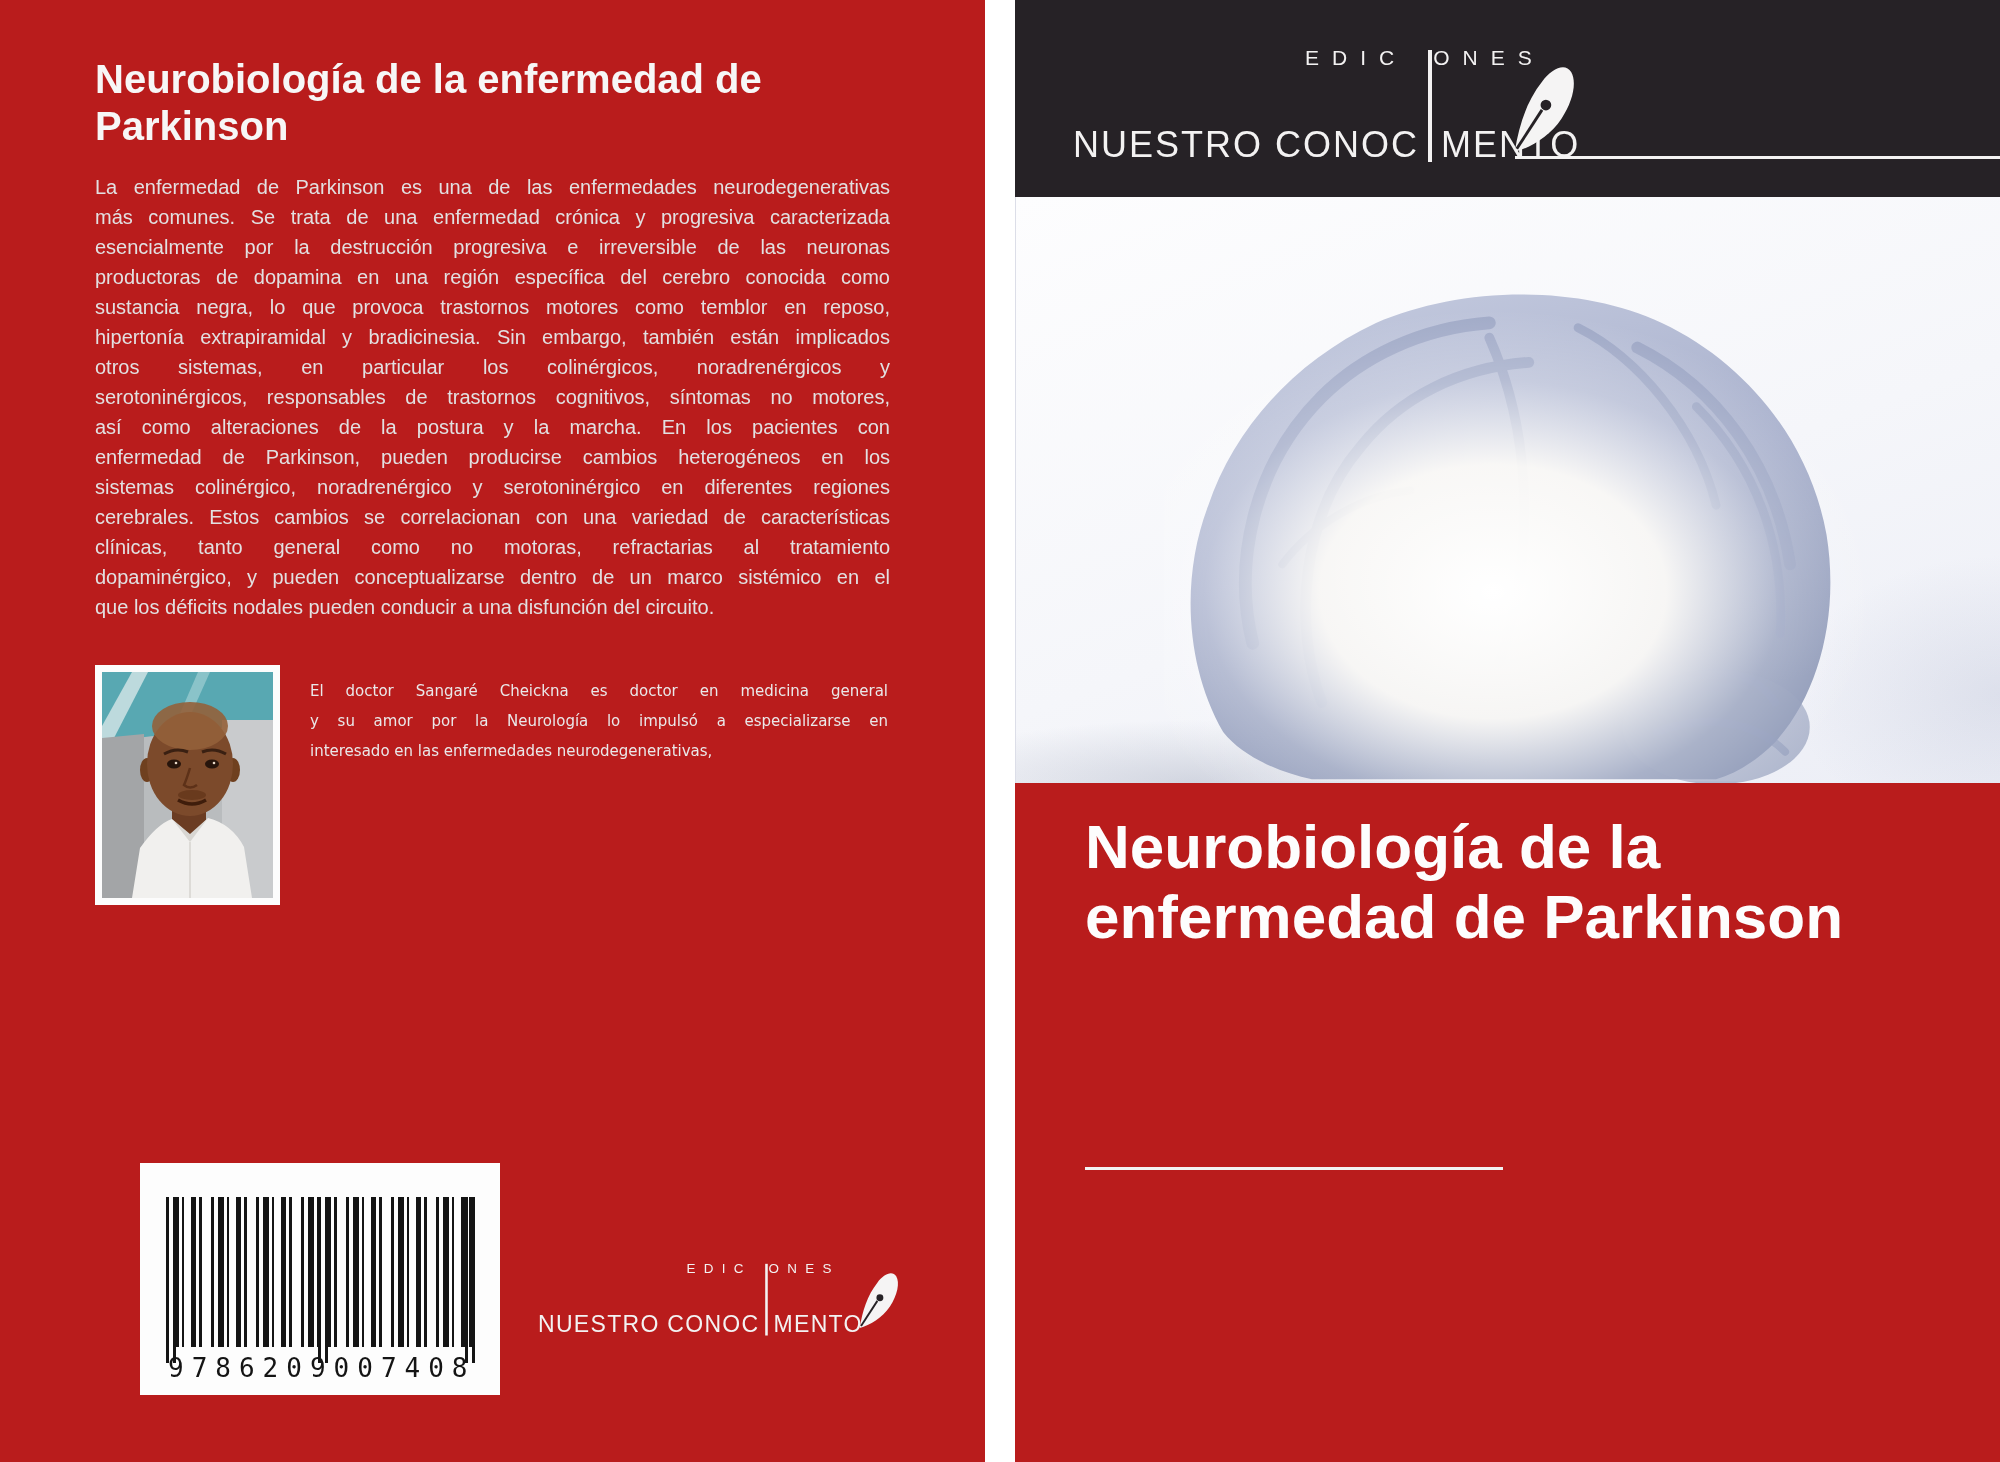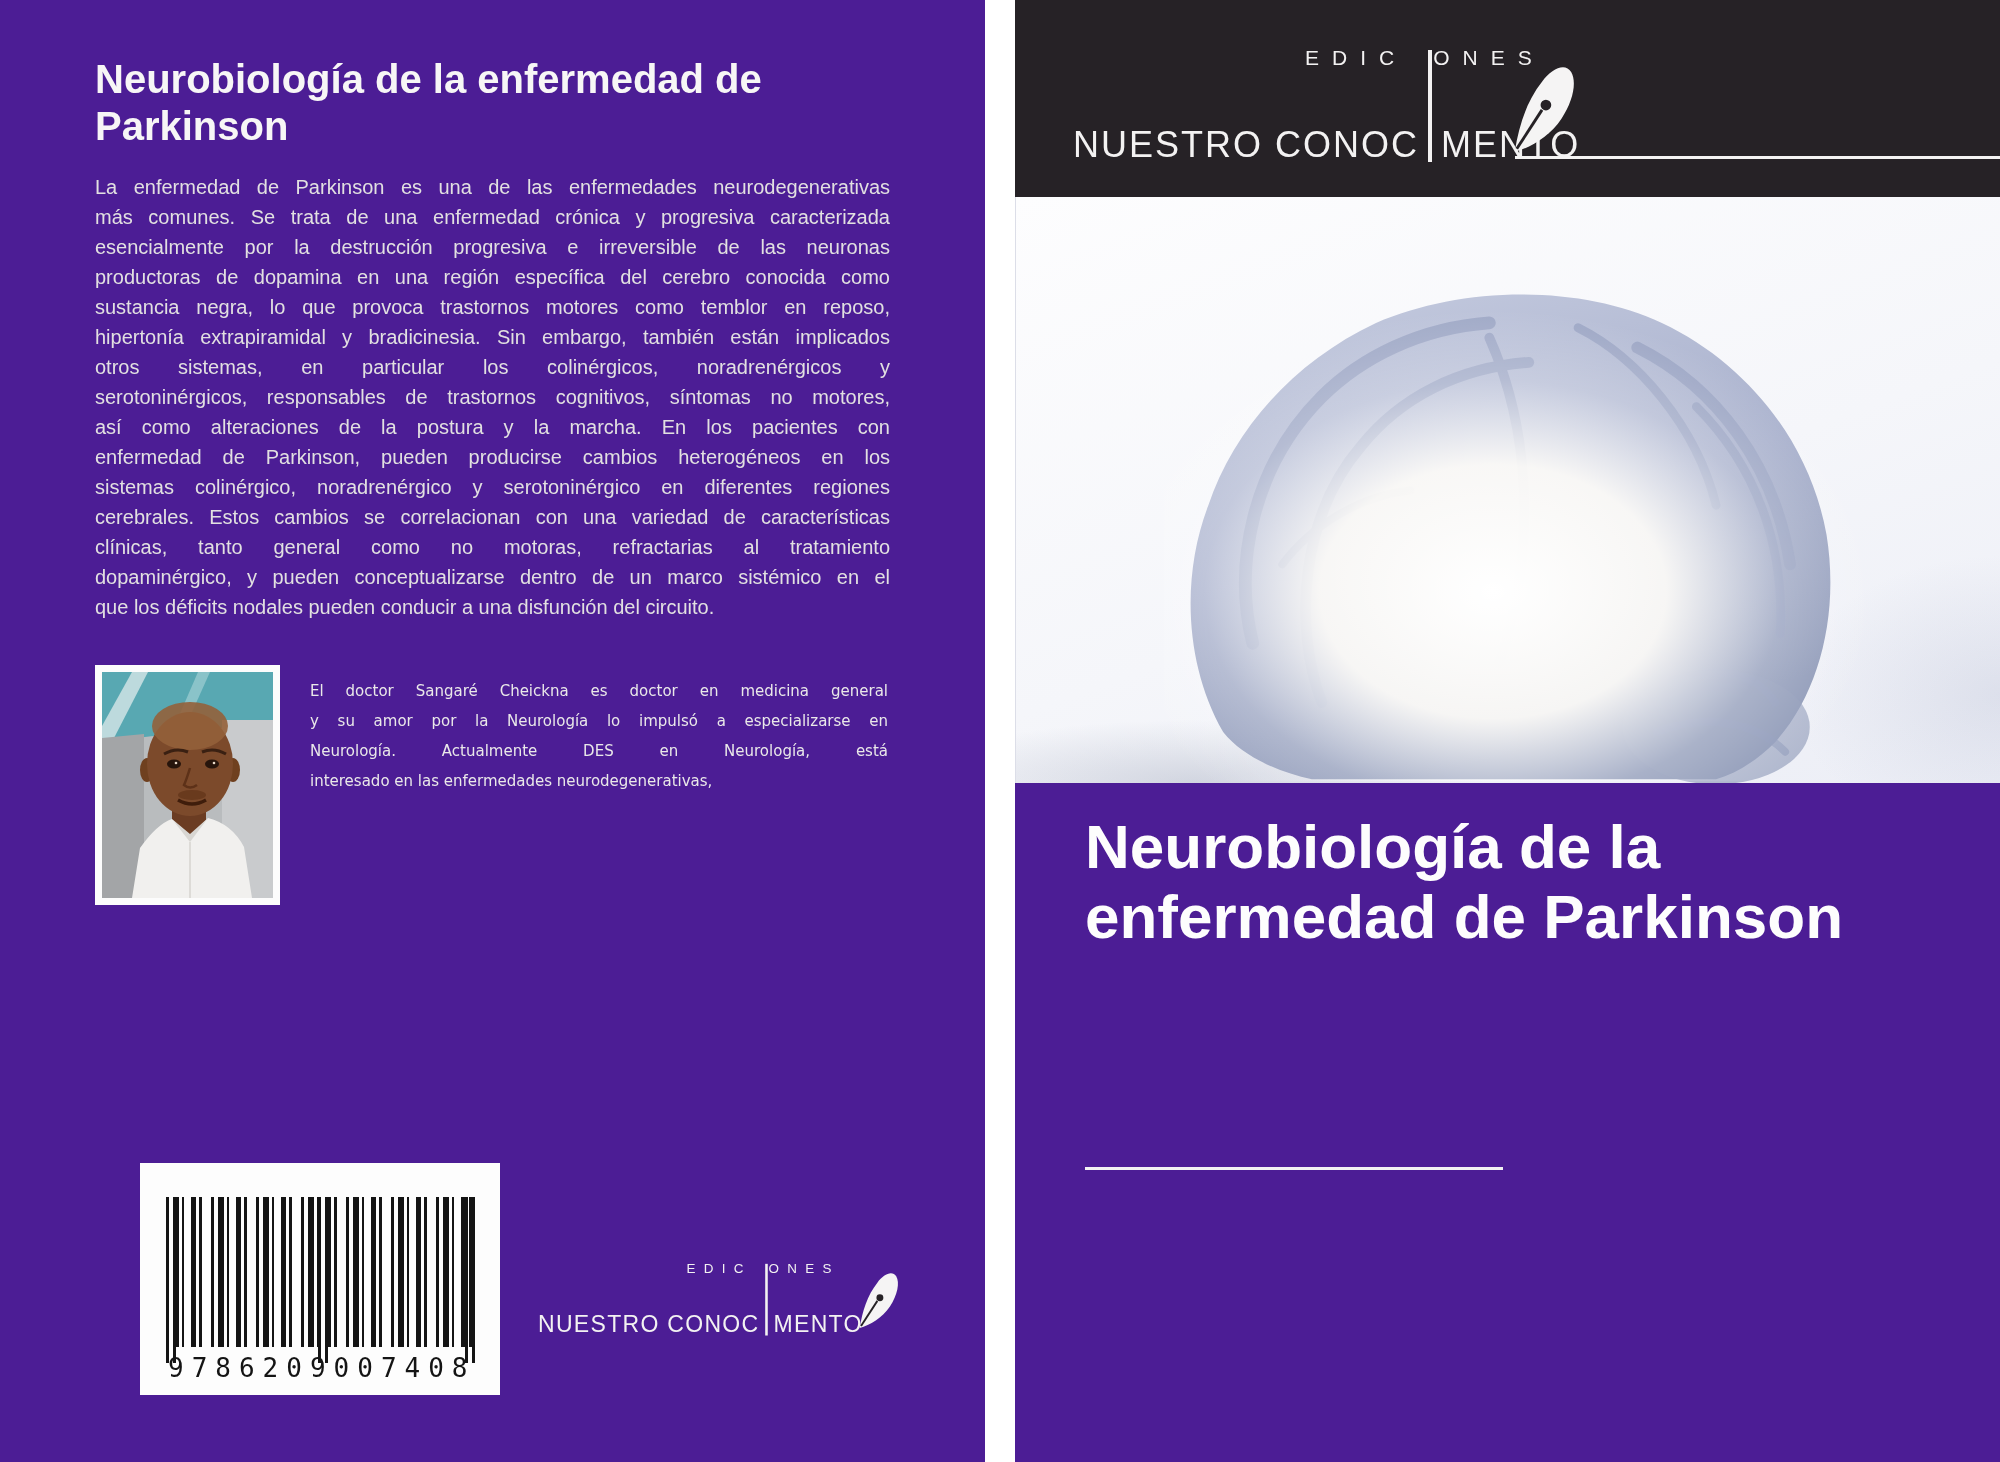--- a/index.html
+++ b/index.html
@@ -1,20 +1,20 @@
 <!DOCTYPE html>
 <html><head>
 <meta charset="utf-8">
 <style>
   html,body{margin:0;padding:0;background:#ffffff;}
   .page{position:relative;width:2000px;height:1462px;background:#ffffff;overflow:hidden;
         font-family:"Liberation Sans",sans-serif;}
 
   
-  .back,.front{position:absolute;top:0;height:1462px;width:985px;background:#4c1d95;}
+  .back,.front{position:absolute;top:0;height:1462px;width:985px;background:#b91c1c;}
   .back{left:0;}
   .front{left:1015px;}
   .spine{position:absolute;left:985px;top:0;width:30px;height:1462px;background:#ffffff;}
 
   
   .back-title{position:absolute;left:95px;top:56px;margin:0;}
   .bt-line{font-weight:bold;font-size:40px;line-height:47px;color:#f7f6f6;}
 
   .back-paragraph{position:absolute;left:95px;top:172px;width:795px;}
   .back-paragraph .jline{font-size:20px;line-height:30px;color:#e2e0e1;
@@ -132,21 +132,20 @@
         <path d="M76 128 q14 8 28 0" stroke="#3f1d0b" stroke-width="3.5" fill="none"></path>
         <path d="M30 226 L38 176 Q55 152 70 147 L88 164 L106 146 Q130 152 142 175 L150 226 Z" fill="#f1f0ee"></path>
         <path d="M70 147 L88 170 L106 146 L88 162 Z" fill="#d8d6d2"></path>
         <path d="M88 170 L88 226" stroke="#dddbd7" stroke-width="2"></path>
       </svg>
     </figure>
 
     <div class="author-bio">
         <div class="jline">El doctor Sangaré Cheickna es doctor en medicina general</div>
         <div class="jline">y su amor por la Neurología lo impulsó a especializarse en</div>
-        <div class="jline">Neurología. Actualmente DES en Neurología, está</div>
         <div class="jline">interesado en las enfermedades neurodegenerativas,</div>
       </div>
 
     <div class="barcode-box">
       <div class="barcode-bars"></div>
       <div class="bguard bg1"></div>
       <div class="bguard bg2"></div>
       <div class="bguard bg3"></div>
       <div class="bguard bg4"></div>
       <div class="bguard bg5"></div>

